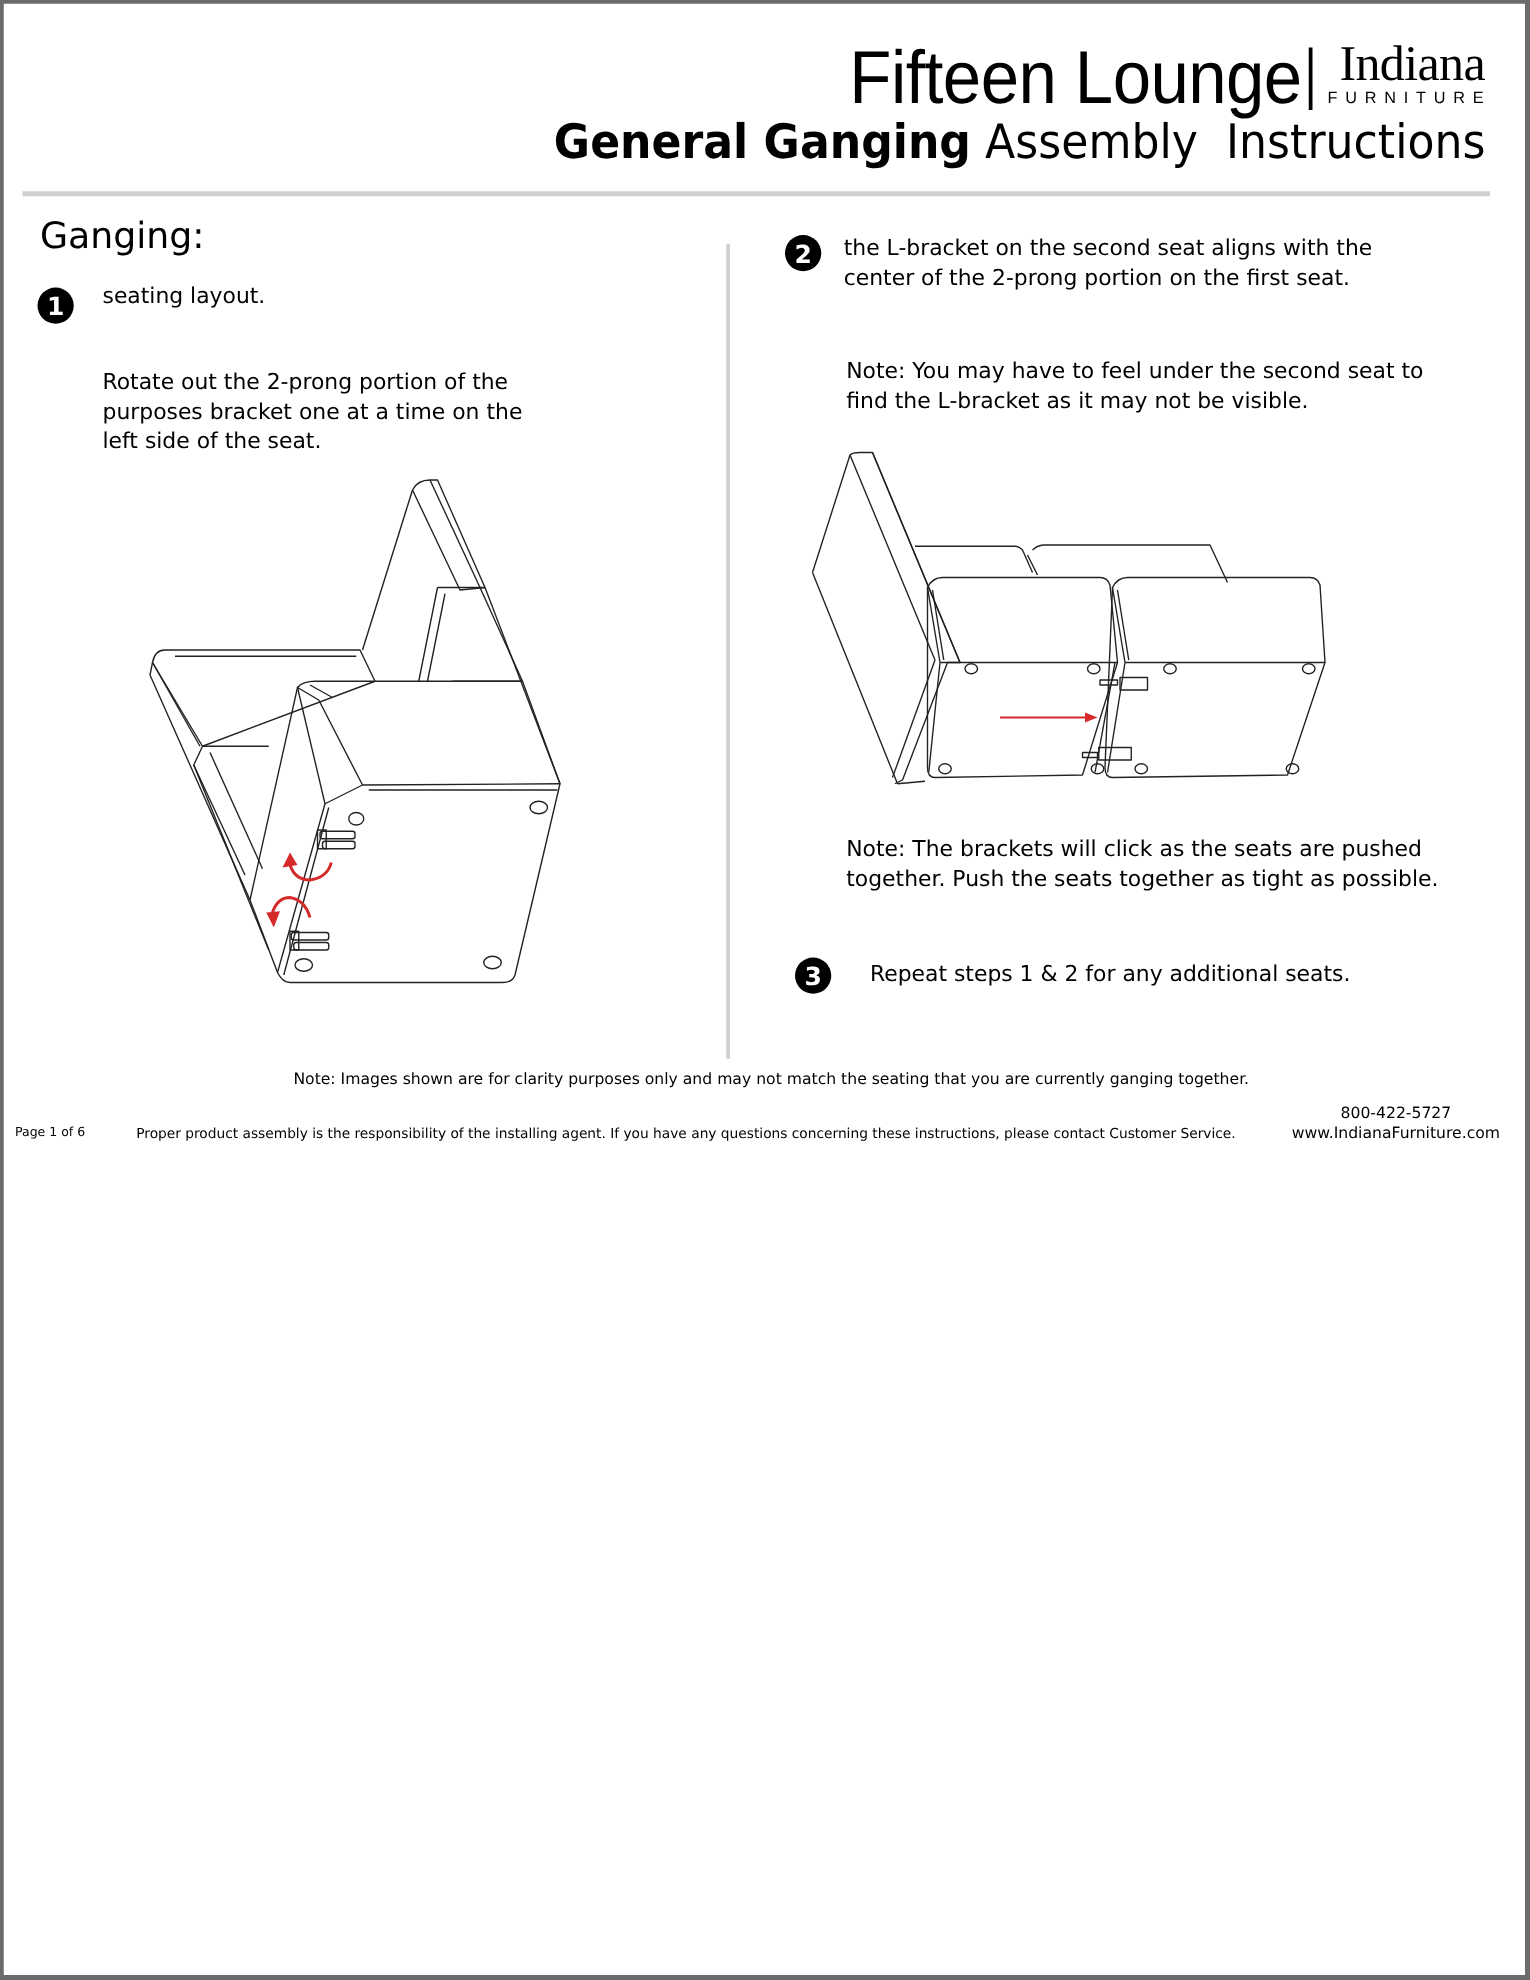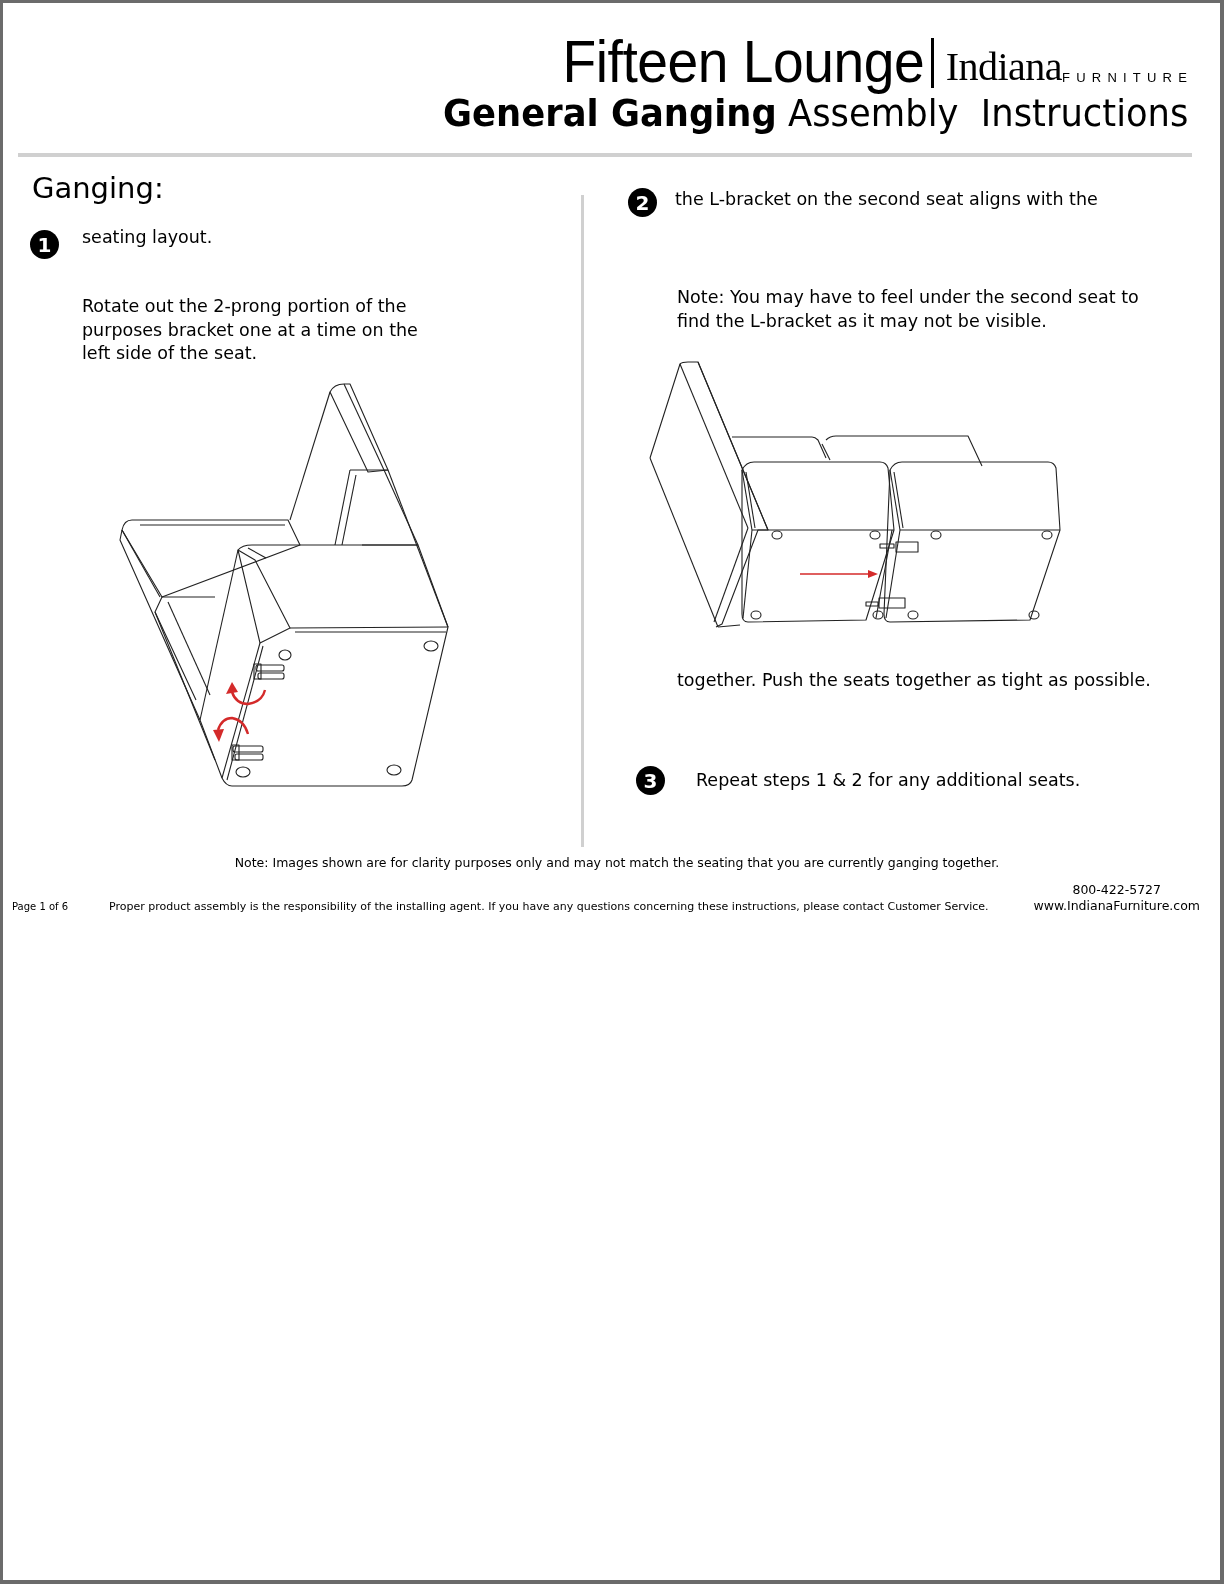--- a/index.html
+++ b/index.html
@@ -27,21 +27,21 @@
     .product-title {
       font-family: "Liberation Sans", sans-serif;
       font-size: 60px; line-height: 64px; letter-spacing: -0.5px;
       transform: scaleX(0.92); transform-origin: right bottom;
       white-space: nowrap;
     }
     .title-sep {
       width: 3px; height: 50px; background: #000; margin: 0 12px 6px 6px;
     }
     .brand {
-      display: flex; flex-direction: row; align-items: flex-end; margin-bottom: 8px;
+      display: flex; flex-direction: column; align-items: flex-end; margin-bottom: 8px;
     }
     .brand-name {
       font-family: "Liberation Serif", "DejaVu Serif", serif;
       font-size: 40px; line-height: 38px; letter-spacing: -0.5px;
     }
     .brand-sub {
       font-family: "Liberation Sans", sans-serif;
       font-size: 13px; letter-spacing: 6.2px; line-height: 16px; margin-right: -5px;
     }
     .subtitle {
@@ -173,20 +173,21 @@
   </g>
 </svg>
 
 <div class="divider"></div>
 
 <div class="step-circle" style="left:628px; top:188px;">
     <span>2</span>
   </div>
 <div class="body-text" style="left:675px; top:188px;">
   <div>the L-bracket on the second seat aligns with the</div>
+  <div>center of the 2-prong portion on the first seat.</div>
 </div>
 <div class="body-text" style="left:677px; top:286px;">
   <div>Note: You may have to feel under the second seat to</div>
   <div>find the L-bracket as it may not be visible.</div>
 </div>
 
 <svg style="left:0; top:0;" width="1224" height="1584" viewBox="0 0 1224 1584">
   <g fill="none" stroke="#222" stroke-width="1.1" stroke-linejoin="round">
 
     <path d="M650 458 L680 364 Q682 362 688 362 L698 362 L768 530 L758 530 L722 624 L716 627"></path>
@@ -226,20 +227,21 @@
     <rect x="880" y="544" width="14" height="4"></rect>
     <rect x="879" y="598" width="26" height="10"></rect>
     <rect x="866" y="602" width="12" height="4"></rect>
   </g>
 
   <line x1="800" y1="574" x2="870" y2="574" stroke="#d42a2a" stroke-width="1.6"></line>
   <path d="M878 574 L868 570 L868 578 Z" fill="#d42a2a"></path>
 </svg>
 
 <div class="body-text" style="left:677px; top:669px;">
+  <div>Note: The brackets will click as the seats are pushed</div>
   <div>together.  Push the seats together as tight as possible.</div>
 </div>
 
 <div class="step-circle" style="left:636px; top:766px;">
     <span>3</span>
   </div>
 <div class="body-text" style="left:696px; top:769px;">
   <div>Repeat steps 1 &amp; 2 for any additional seats.</div>
 </div>
 

